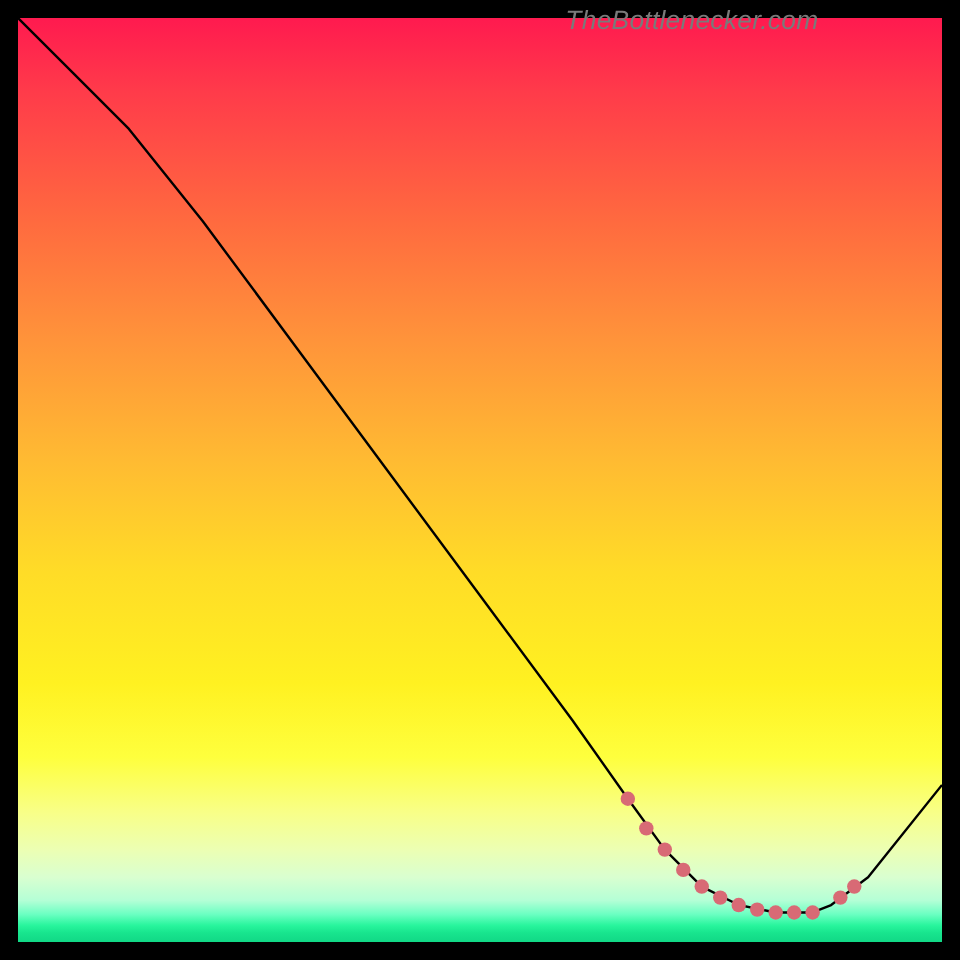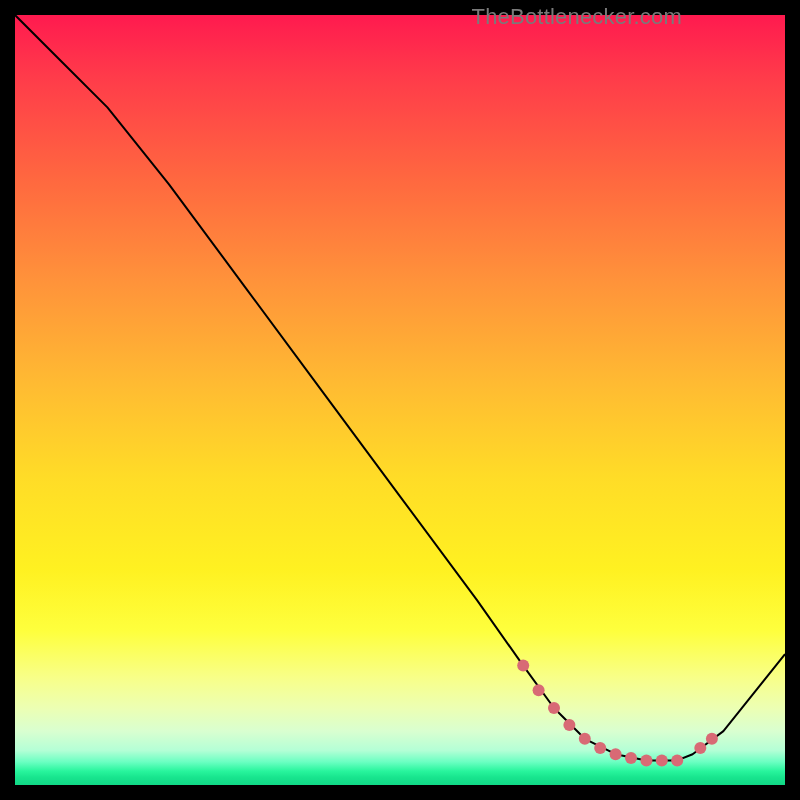--- a/index.html
+++ b/index.html
@@ -8,20 +8,21 @@
     width: 800px;
     height: 800px;
     background: #000;
     overflow: hidden;
     font-family: Arial, Helvetica, sans-serif;
   }
   .stage {
     position: relative;
     width: 692px;
     height: 800px;
+    font-style: italic;
   }
   .attribution {
     position: absolute;
     top: 4px;
     right: 10px;
     color: #7a7a7a;
     font-size: 22px;
     font-weight: 500;
     letter-spacing: 0.2px;
     z-index: 5;

